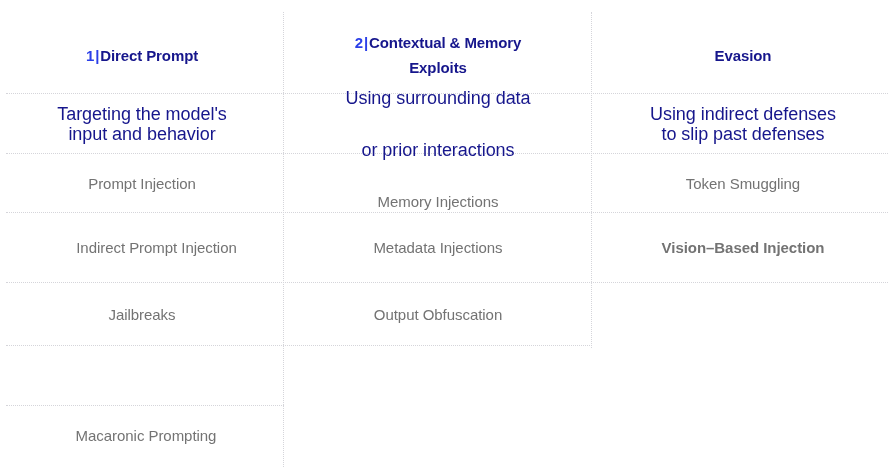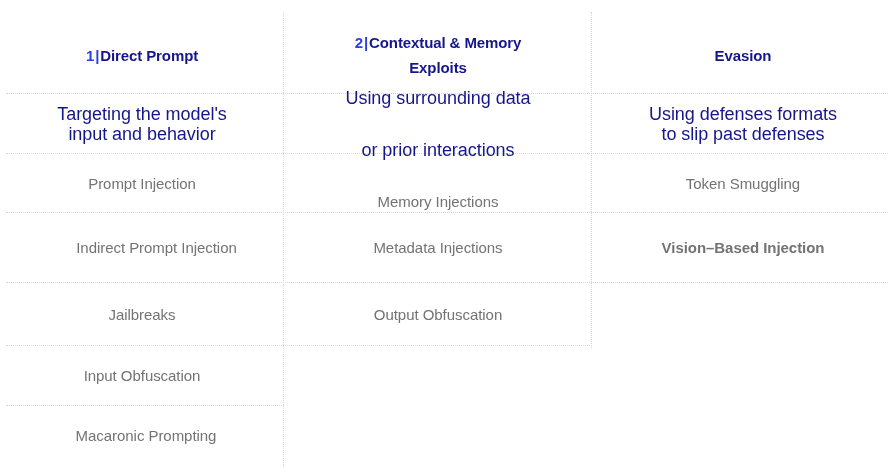--- a/index.html
+++ b/index.html
@@ -120,21 +120,20 @@
   </div>
 
   <div class="cell sub-cell" style="left:0px; top:96px; width:284px; height:55px;">
     <div class="sub-line">Targeting the model's</div>
     <div class="sub-line">input and behavior</div>
   </div>
 
   <div class="cell item-cell" style="left:0px; top:154px; width:284px; height:58px;">Prompt Injection</div>
   <div class="cell item-cell" style="left:0px; top:213px; width:284px; height:69px;padding-left:43px;">Indirect Prompt Injection</div>
   <div class="cell item-cell" style="left:0px; top:283px; width:284px; height:62px;">Jailbreaks</div>
-  <div class="cell item-cell" style="left:0px; top:346px; width:284px; height:59px;">Input Obfuscation</div>
   <div class="cell item-cell" style="left:4px; top:406px; width:284px; height:58px;">Macaronic Prompting</div>
 
   <div class="cell head-cell" style="left:284px; top:20px; width:308px; height:70px;">
     <div class="head-line">
       <span class="head-num">2</span><span class="head-bar">|</span><span>Contextual &amp; Memory</span>
     </div>
     <div class="head-line">Exploits</div>
   </div>
 
   <div class="cell sub-cell" style="left:284px; top:96px; width:308px; height:55px;gap:32px;">
@@ -144,20 +143,20 @@
 
   <div class="cell item-cell" style="left:284px; top:172px; width:308px; height:58px;">Memory Injections</div>
   <div class="cell item-cell" style="left:284px; top:213px; width:308px; height:69px;">Metadata Injections</div>
   <div class="cell item-cell" style="left:284px; top:283px; width:308px; height:62px;">Output Obfuscation</div>
 
   <div class="cell head-cell" style="left:592px; top:20px; width:302px; height:70px;">
     <div class="head-line">Evasion</div>
   </div>
 
   <div class="cell sub-cell" style="left:592px; top:96px; width:302px; height:55px;">
-    <div class="sub-line">Using defenses formats</div>
+    <div class="sub-line">Using indirect defenses</div>
     <div class="sub-line">to slip past defenses</div>
   </div>
 
   <div class="cell item-cell" style="left:592px; top:154px; width:302px; height:58px;">Token Smuggling</div>
   <div class="cell item-cell" style="left:592px; top:213px; width:302px; height:69px;font-weight:bold;">Vision–Based Injection</div>
 
 </div>
 
 </body></html>

